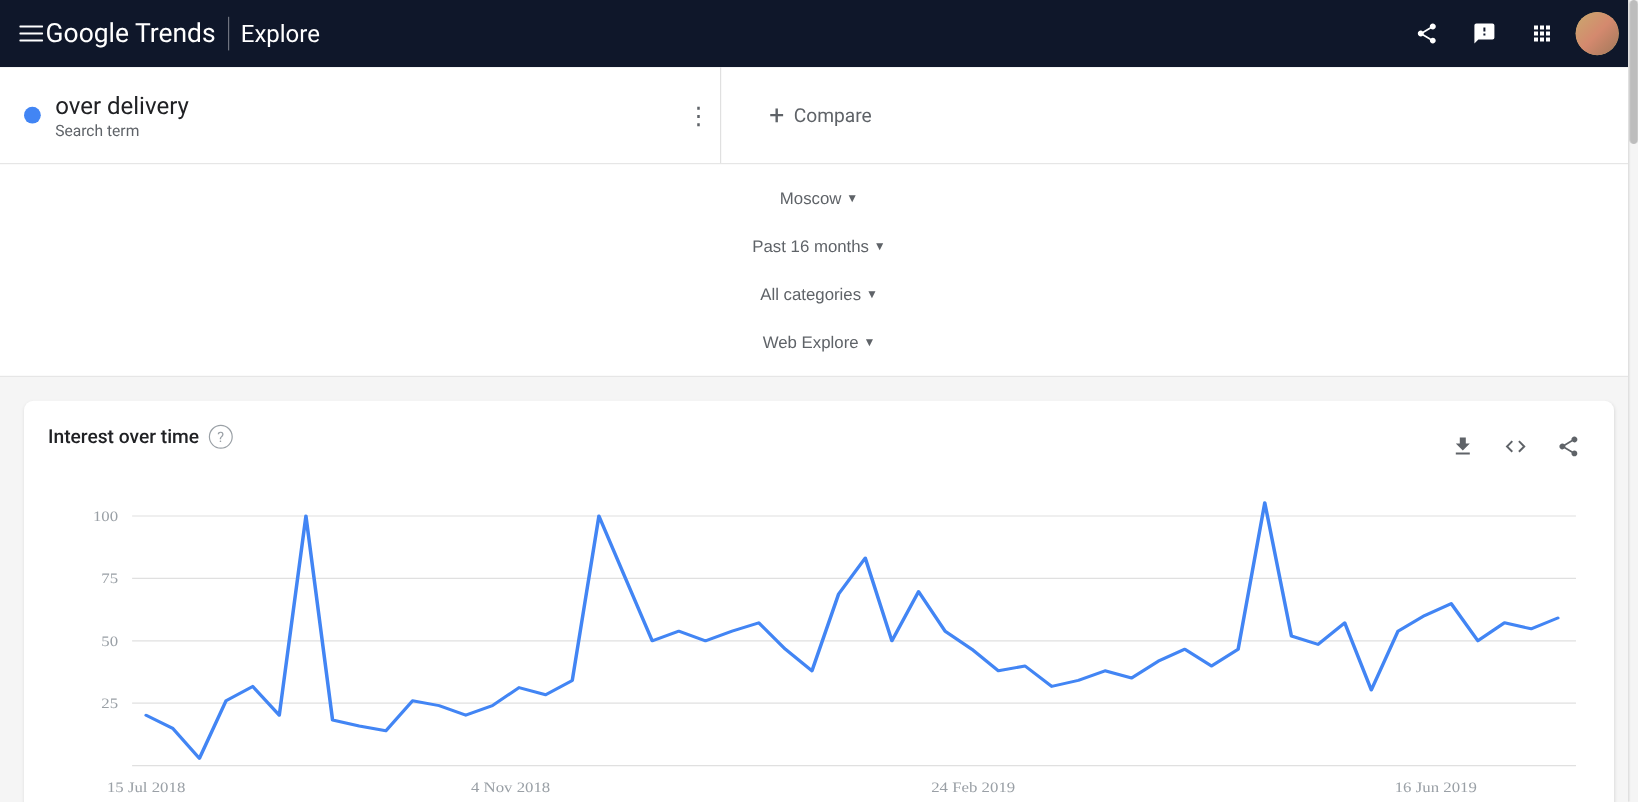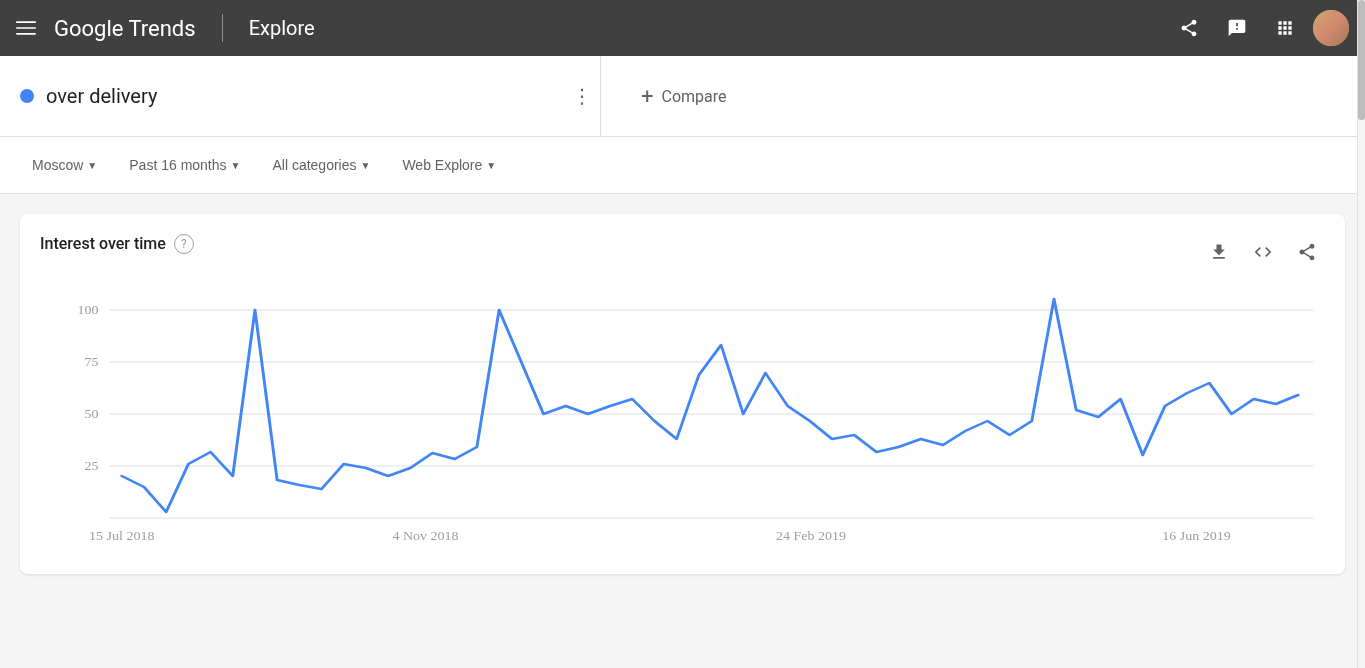--- a/index.html
+++ b/index.html
@@ -1,25 +1,25 @@
 <!DOCTYPE html>
 <html><head>
   <meta charset="utf-8">
   <style>
     * { box-sizing: border-box; margin: 0; padding: 0; }
     body { font-family: 'Roboto', Arial, sans-serif; background: #f5f5f5; color: #333; }
 
     
     .header {
-      background: #404040;
+      background: #0f172a;
       height: 56px;
       display: flex;
       align-items: center;
       padding: 0 16px;
-      gap: 18px;
+      gap: 2px;
     }
     .header-menu-icon { color: white; font-size: 20px; cursor: pointer; display: flex; align-items: center; }
     .header-logo { display: flex; align-items: center; gap: 4px; }
     .header-logo-text { color: white; font-size: 22px; font-weight: 400; }
     .header-divider { width: 1px; height: 28px; background: rgba(255,255,255,0.4); margin: 0 8px; }
     .header-explore { color: white; font-size: 20px; font-weight: 400; }
     .header-spacer { flex: 1; }
     .header-icons { display: flex; align-items: center; gap: 8px; }
     .header-icon-btn {
       width: 40px; height: 40px;
@@ -73,20 +73,21 @@
     }
     .compare-plus { font-size: 22px; color: #5f6368; }
 
     
     .filters-row {
       display: flex;
       align-items: center;
       padding: 12px 20px;
       gap: 8px;
       background: white;
+      flex-direction: column;
     }
     .filter-btn {
       display: flex; align-items: center; gap: 4px;
       padding: 8px 12px;
       border: none; background: transparent;
       color: #5f6368; font-size: 14px; cursor: pointer;
       border-radius: 4px;
     }
     .filter-chevron { font-size: 10px; color: #5f6368; }
 
@@ -169,20 +170,21 @@
   </div>
 </header>
 
 <div class="search-area">
   <div class="search-row">
 
     <div style="display:flex;align-items:center;flex:0 0 auto;width:580px;">
       <div class="search-term-dot"></div>
       <div class="search-term-info">
         <div class="search-term-name">over delivery</div>
+        <div class="search-term-type">Search term</div>
       </div>
       <div class="search-term-more">⋮</div>
     </div>
 
     <div class="compare-area">
       <div class="compare-btn">
         <span class="compare-plus">+</span>
         <span>Compare</span>
       </div>
     </div>

